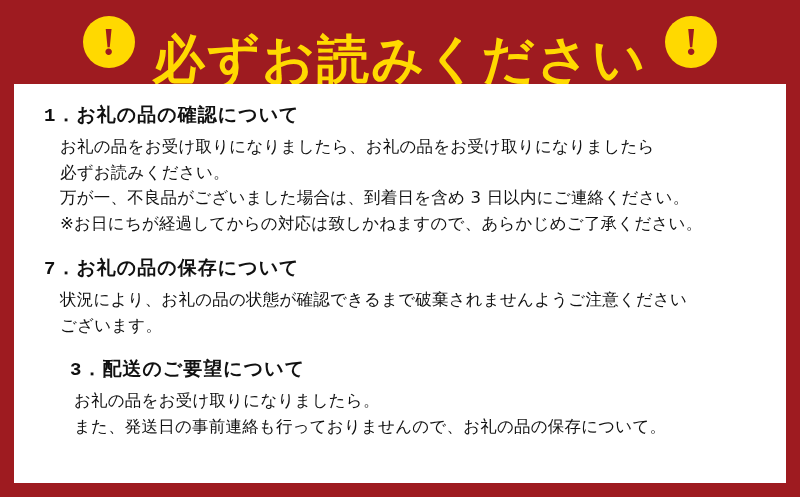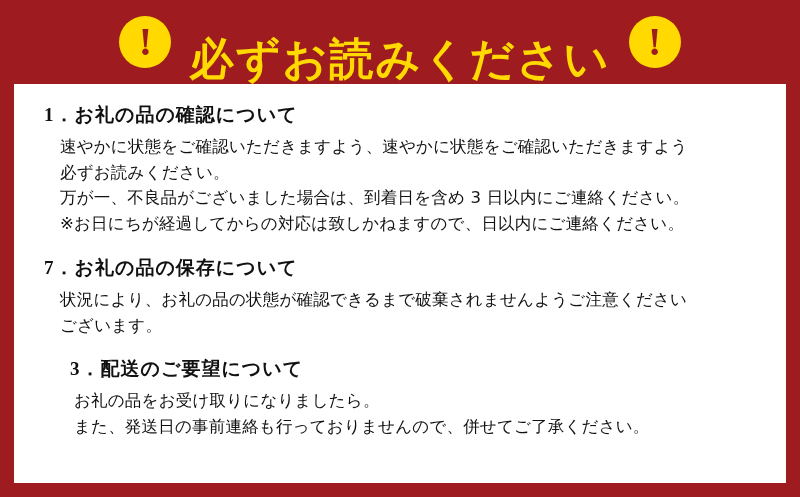--- a/index.html
+++ b/index.html
@@ -38,21 +38,21 @@
     color: #9e1b20;
     font-size: 40px;
     font-weight: bold;
     line-height: 52px;
     text-align: center;
     flex: 0 0 auto;
     font-family: "Liberation Serif", serif;
   }
   .header-title {
     color: #ffd900;
-    font-size: 44px;
+    font-size: 52px;
     font-weight: bold;
     letter-spacing: 2px;
     white-space: nowrap;
     font-family: "DejaVu Sans", sans-serif;
     margin-top: 35px;
   }
   
   .panel {
     position: absolute;
     left: 14px;
@@ -67,21 +67,21 @@
     margin-bottom: 6px;
   }
   .section-heading {
     font-size: 19px;
     font-weight: bold;
     color: #111111;
     display: inline-block;
     position: relative;
     padding: 0 2px 1px 2px;
     margin: 0 0 5px 8px;
-    font-family: Liberation Serif, serif;
+    font-family: Liberation Mono, monospace;
     letter-spacing: 1px;
   }
   .section-heading .hl {
     position: absolute;
     left: 0;
     right: 0;
     bottom: 0px;
     height: 8px;
     background: #ffe14d;
     z-index: -1;
@@ -116,38 +116,38 @@
     <div class="excl-badge">!</div>
   </div>
 
   <div class="panel">
 
     <div class="section sec1">
       <div class="section-heading">
         <span class="hl"></span>
         <span class="txt">1．お礼の品の確認について</span>
       </div>
-      <p class="body-line">速やかに状態をご確認いただきますよう、速やかに状態をご確認いただきますよう</p>
+      <p class="body-line">お礼の品をお受け取りになりましたら、お礼の品をお受け取りになりましたら</p>
       <p class="body-line">必ずお読みください。</p>
       <p class="body-line">万が一、不良品がございました場合は、到着日を含め 3 日以内にご連絡ください。</p>
-      <p class="body-line">※お日にちが経過してからの対応は致しかねますので、日以内にご連絡ください。</p>
+      <p class="body-line">※お日にちが経過してからの対応は致しかねますので、あらかじめご了承ください。</p>
     </div>
 
     <div class="section sec2">
       <div class="section-heading">
         <span class="hl"></span>
         <span class="txt">7．お礼の品の保存について</span>
       </div>
       <p class="body-line">状況により、お礼の品の状態が確認できるまで破棄されませんようご注意ください</p>
       <p class="body-line">ございます。</p>
     </div>
 
     <div class="section sec3">
       <div class="section-heading">
         <span class="hl"></span>
         <span class="txt">3．配送のご要望について</span>
       </div>
       <p class="body-line">お礼の品をお受け取りになりましたら。</p>
-      <p class="body-line">また、発送日の事前連絡も行っておりませんので、併せてご了承ください。</p>
+      <p class="body-line">また、発送日の事前連絡も行っておりませんので、お礼の品の保存について。</p>
     </div>
 
   </div>
 </div>
 
 </body></html>

